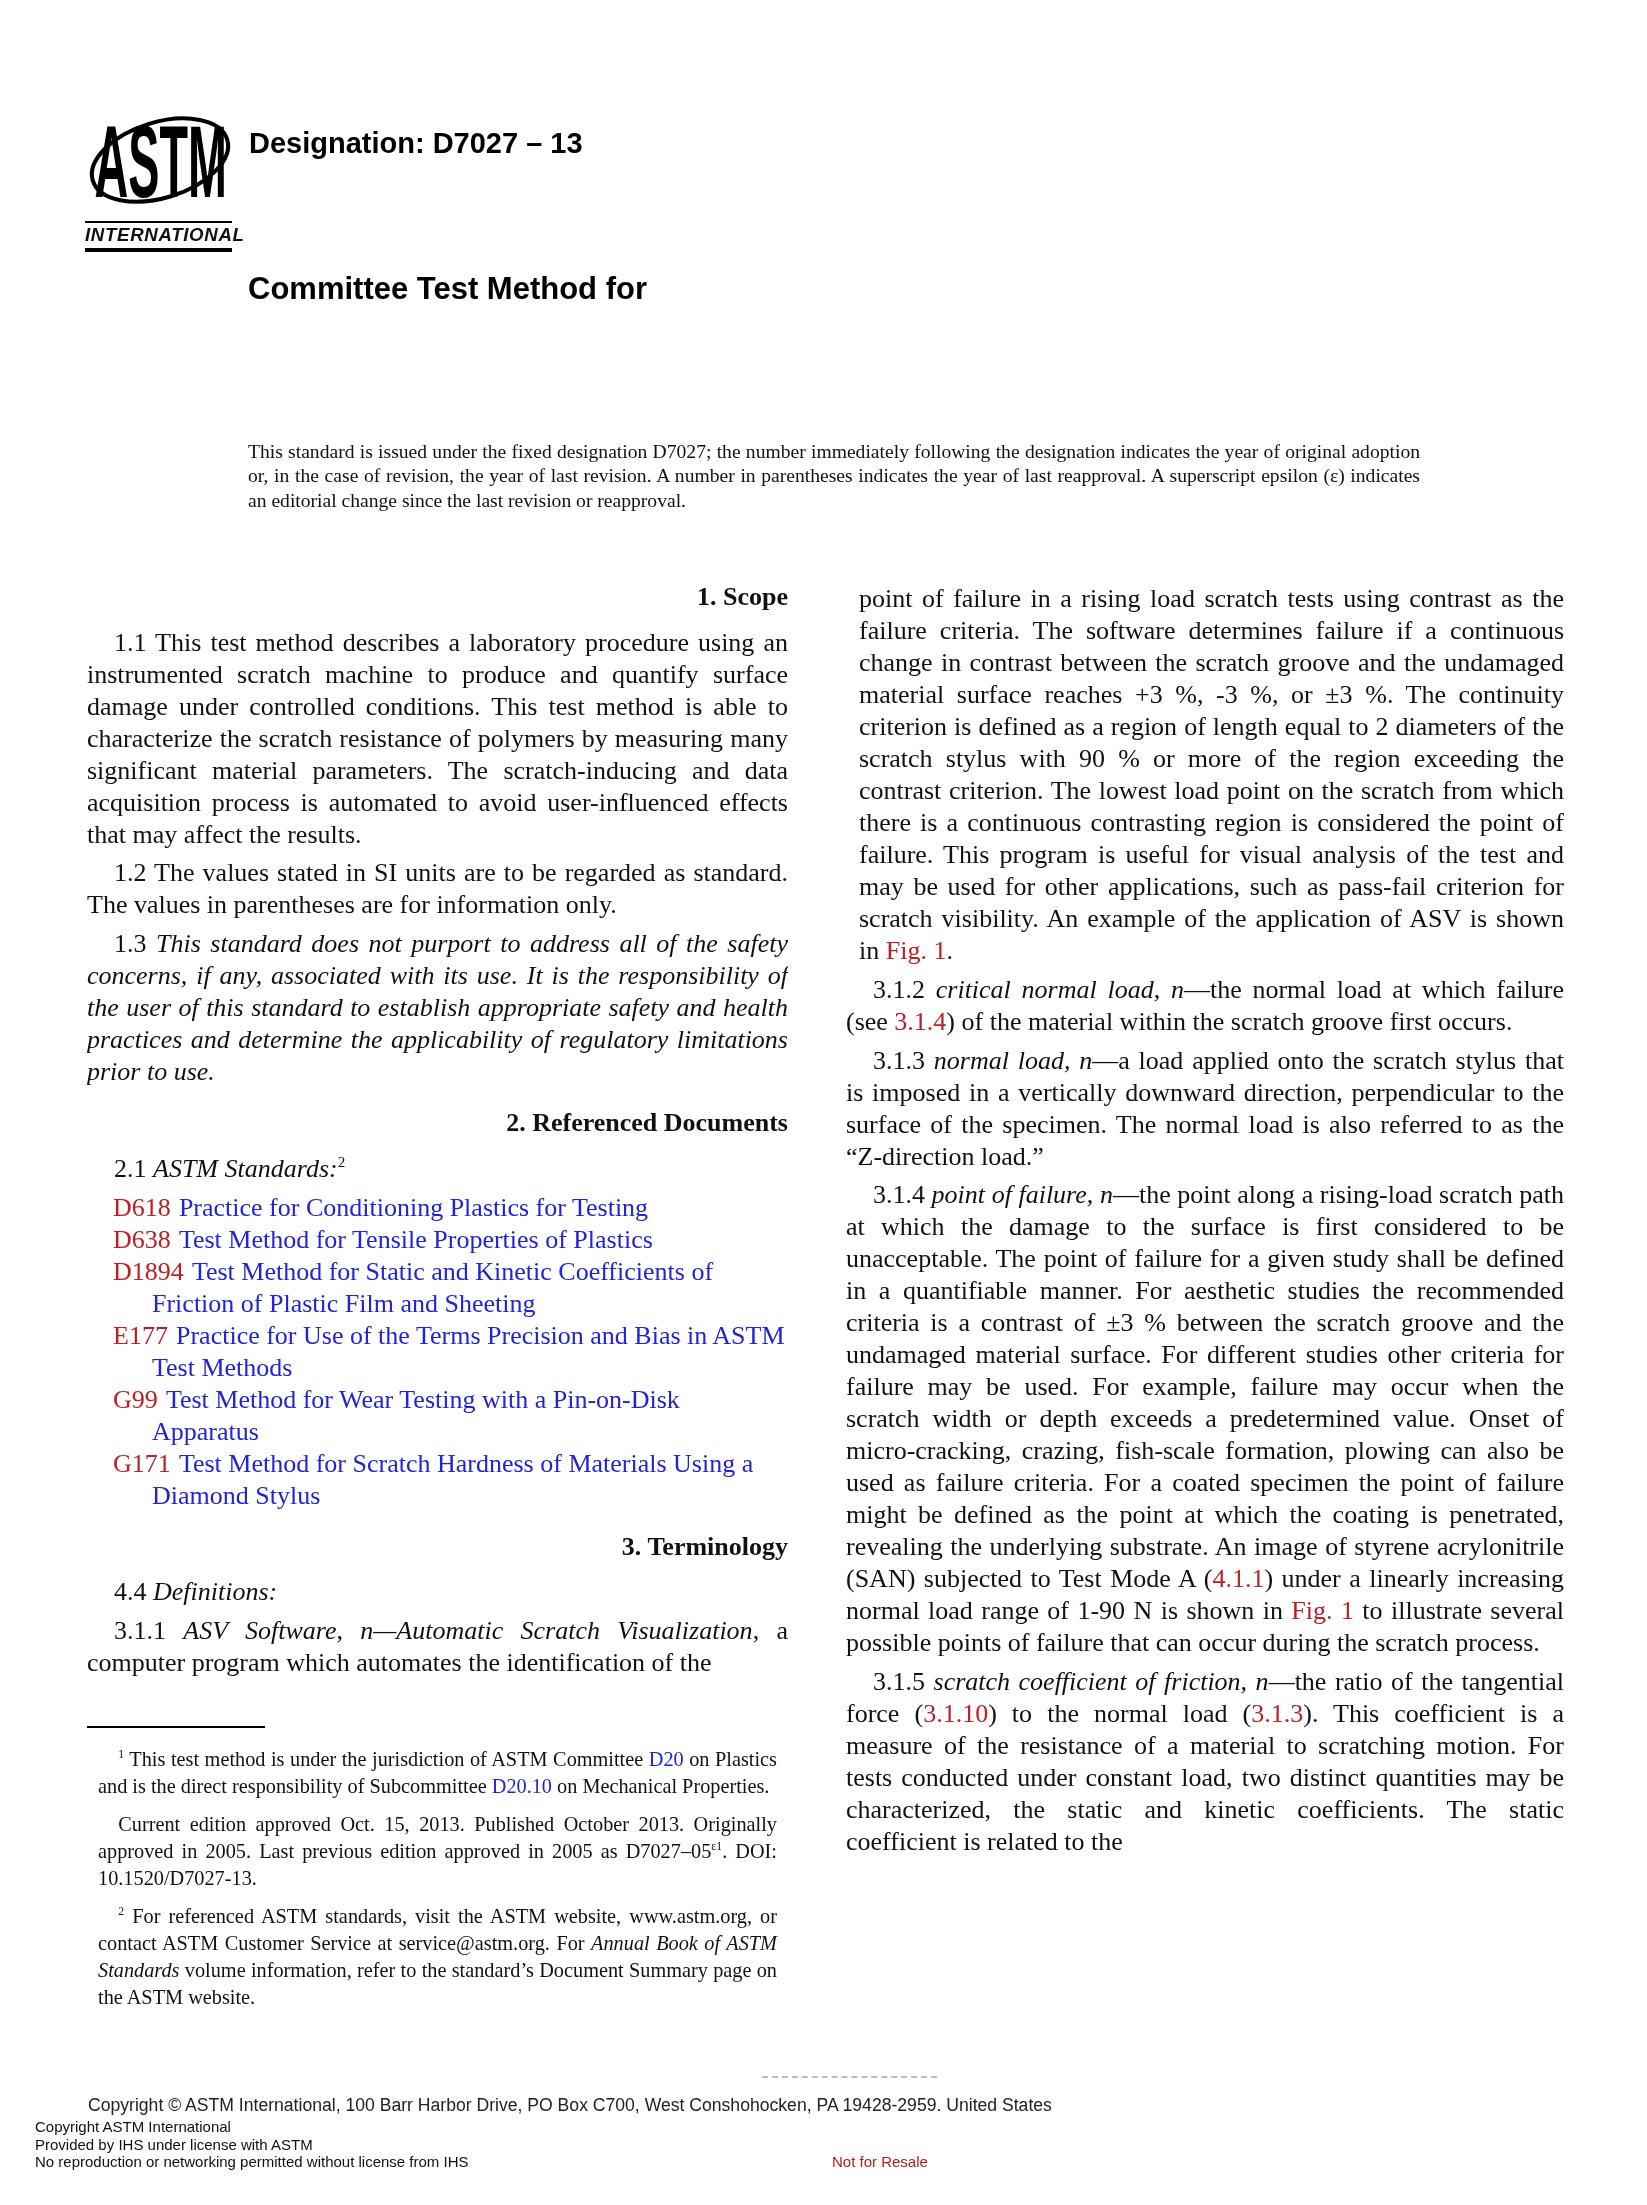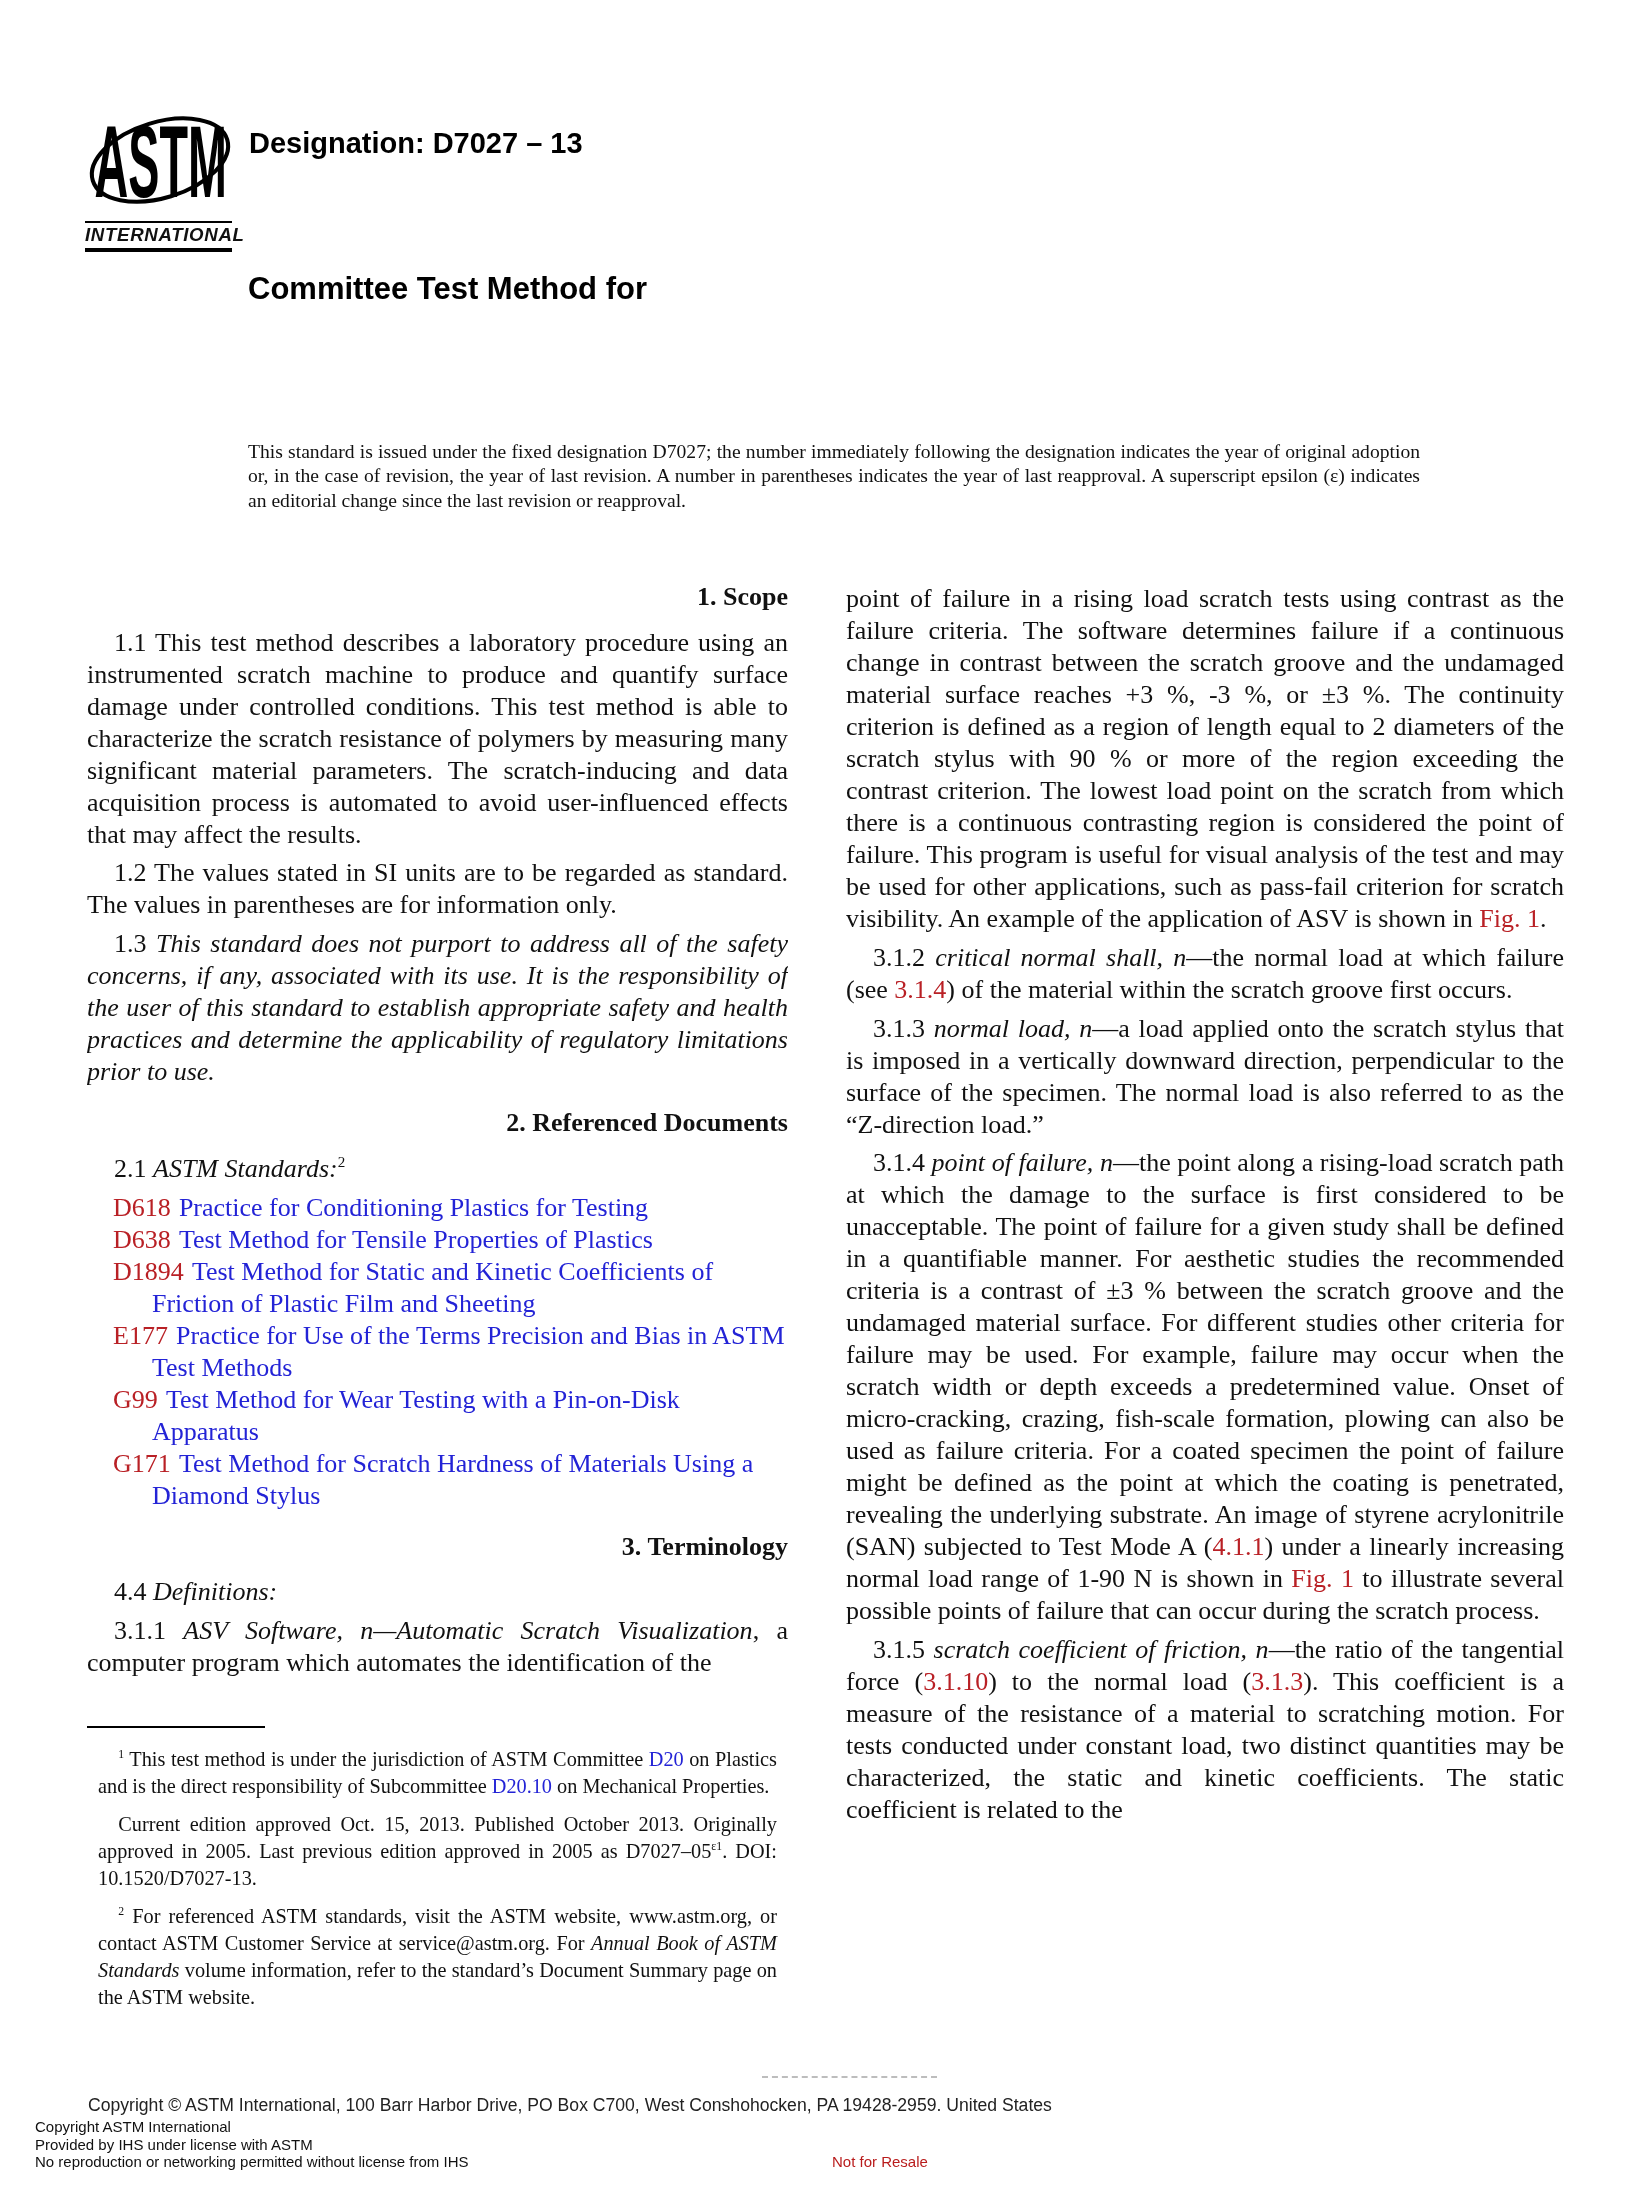--- a/index.html
+++ b/index.html
@@ -32,21 +32,21 @@
     position:absolute;left:248px;top:440px;width:1172px;
     font-size:19.6px;line-height:24.4px;text-align:justify;
   }
   
   .col{position:absolute;font-size:26px;line-height:32px;text-align:justify;}
   .col-left{left:87px;top:581px;width:701px;height:1133px;overflow:hidden;}
   .col-right{left:846px;top:583px;width:718px;height:1416px;overflow:hidden;}
   .sec-heading{font-weight:bold;text-align:right;margin:19px 0 13.6px 0;}
   .sec-heading.first{margin-top:0;}
   .para{margin:0 0 6.8px 0;text-indent:27px;}
-  .para.no-indent{text-indent:0;}
+  .para.no-indent{text-indent:0;margin-left:13px;}
   .ref-item{margin-left:26px;padding-left:39px;text-indent:-39px;text-align:left;}
   .ref-code{margin-right:8.1px;}
   
   .footnotes{position:absolute;left:87px;top:1726px;width:701px;
     font-size:20.3px;line-height:27px;text-align:justify;}
   .fn-rule{width:178px;border-top:2.7px solid #000;margin-bottom:17.6px;}
   .fn-para{margin:11px;text-indent:20.3px;}
   
   .sg-i{font-style:italic;}
   .sg-red{color:#b92025;}
@@ -125,21 +125,21 @@
 
   <div class="footnotes">
     <div class="fn-rule"></div>
     <p class="fn-para"><span class="sg-sup">1</span><span> This test method is under the jurisdiction of ASTM Committee </span><span class="sg-blue">D20</span><span> on Plastics and is the direct responsibility of Subcommittee </span><span class="sg-blue">D20.10</span><span> on Mechanical Properties.</span></p>
     <p class="fn-para"><span>Current edition approved Oct. 15, 2013. Published October 2013. Originally approved in 2005. Last previous edition approved in 2005 as D7027–05</span><span class="sg-sup">ε1</span><span>. DOI: 10.1520/D7027-13.</span></p>
     <p class="fn-para"><span class="sg-sup">2</span><span> For referenced ASTM standards, visit the ASTM website, www.astm.org, or contact ASTM Customer Service at service@astm.org. For </span><span class="sg-i">Annual Book of ASTM Standards</span><span> volume information, refer to the standard’s Document Summary page on the ASTM website.</span></p>
   </div>
 
   <div class="col col-right">
     <p class="para no-indent"><span>point of failure in a rising load scratch tests using contrast as the failure criteria. The software determines failure if a continuous change in contrast between the scratch groove and the undamaged material surface reaches +3 %, -3 %, or ±3 %. The continuity criterion is defined as a region of length equal to 2 diameters of the scratch stylus with 90 % or more of the region exceeding the contrast criterion. The lowest load point on the scratch from which there is a continuous contrasting region is considered the point of failure. This program is useful for visual analysis of the test and may be used for other applications, such as pass-fail criterion for scratch visibility. An example of the application of ASV is shown in </span><span class="sg-red">Fig. 1</span><span>.</span></p>
-    <p class="para"><span>3.1.2  </span><span class="sg-i">critical normal shall, n</span><span>—the normal load at which failure (see </span><span class="sg-red">3.1.4</span><span>) of the material within the scratch groove first occurs.</span></p>
+    <p class="para"><span>3.1.2  </span><span class="sg-i">critical normal load, n</span><span>—the normal load at which failure (see </span><span class="sg-red">3.1.4</span><span>) of the material within the scratch groove first occurs.</span></p>
     <p class="para"><span>3.1.3  </span><span class="sg-i">normal load, n</span><span>—a load applied onto the scratch stylus that is imposed in a vertically downward direction, perpendicular to the surface of the specimen. The normal load is also referred to as the “Z-direction load.”</span></p>
     <p class="para"><span>3.1.4  </span><span class="sg-i">point of failure, n</span><span>—the point along a rising-load scratch path at which the damage to the surface is first considered to be unacceptable. The point of failure for a given study shall be defined in a quantifiable manner. For aesthetic studies the recommended criteria is a contrast of ±3 % between the scratch groove and the undamaged material surface. For different studies other criteria for failure may be used. For example, failure may occur when the scratch width or depth exceeds a predetermined value. Onset of micro-cracking, crazing, fish-scale formation, plowing can also be used as failure criteria. For a coated specimen the point of failure might be defined as the point at which the coating is penetrated, revealing the underlying substrate. An image of styrene acrylonitrile (SAN) subjected to Test Mode A (</span><span class="sg-red">4.1.1</span><span>) under a linearly increasing normal load range of 1-90 N is shown in </span><span class="sg-red">Fig. 1</span><span> to illustrate several possible points of failure that can occur during the scratch process.</span></p>
     <p class="para"><span>3.1.5  </span><span class="sg-i">scratch coefficient of friction, n</span><span>—the ratio of the tangential force (</span><span class="sg-red">3.1.10</span><span>) to the normal load (</span><span class="sg-red">3.1.3</span><span>). This coefficient is a measure of the resistance of a material to scratching motion. For tests conducted under constant load, two distinct quantities may be characterized, the static and kinetic coefficients. The static coefficient is related to the</span></p>
   </div>
 
   <div class="watermark-artifact"></div>
   <div class="footer-copy">Copyright © ASTM International, 100 Barr Harbor Drive, PO Box C700, West Conshohocken, PA 19428-2959. United States</div>
   <div class="license-block">
     <div>Copyright ASTM International</div>
     <div>Provided by IHS under license with ASTM</div>

